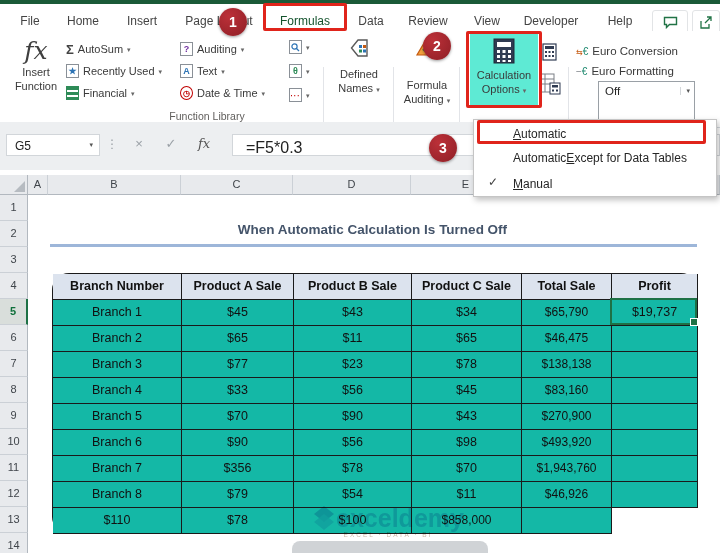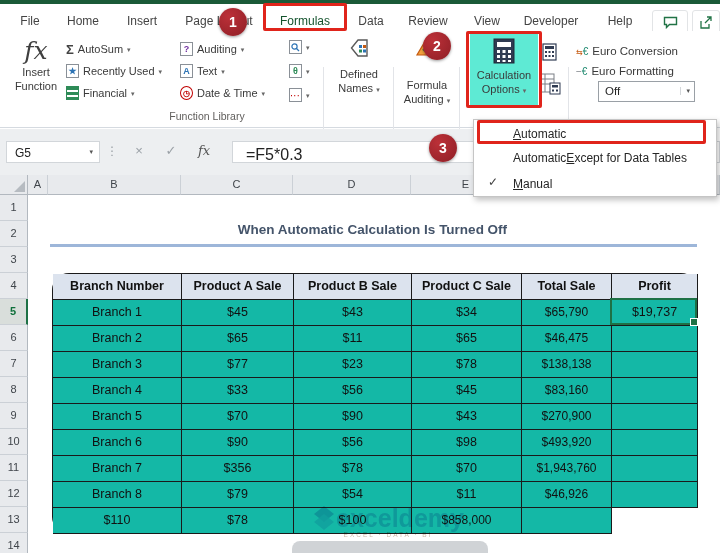--- a/index.html
+++ b/index.html
@@ -17,21 +17,21 @@
   .ribbon{left:0;top:31px;width:720px;height:96px;background:#fff;border-bottom:1px solid #D5DAE0;}
   .rlabel{font-size:11px;color:#3A3A3A;white-space:nowrap;}
   .rrow{display:flex;align-items:center;gap:4px;height:18px;}
   .chev{font-size:7px;color:#666;line-height:1;}
   .pageicon{display:inline-flex;width:13px;height:14px;border:1px solid #8A9097;background:#fff;align-items:center;justify-content:center;font-weight:bold;box-sizing:border-box;}
   .sep{width:1px;background:#E2E4E8;top:36px;height:70px;}
   .grouplabel{font-size:10.5px;color:#605E5C;transform:translateX(-50%);}
   .twoLine{font-size:11px;color:#3A3A3A;text-align:center;line-height:14px;white-space:nowrap;}
   .calcbtn{background:#5eead4;}
   
-  .fbar{left:0;top:129px;width:668px;height:48px;background:#EDEFF1;}
+  .fbar{left:0;top:122px;width:668px;height:48px;background:#EDEFF1;}
   .whitebox{background:#fff;border:1px solid #D2D6DA;box-sizing:border-box;}
   .fbtn{font-size:13px;color:#9aa0a6;transform:translateX(-50%);}
   
   .colhdr{top:175px;height:20px;background:#E8EAED;border-right:1px solid #CBD0D6;border-bottom:1px solid #B2B8BF;
           box-sizing:border-box;text-align:center;font-size:11px;color:#40454B;line-height:19px;}
   .rowhdr{left:0;width:28px;height:26px;background:#E8EAED;border-right:1px solid #B2B8BF;border-bottom:1px solid #CBD0D6;
           box-sizing:border-box;text-align:center;font-size:11px;color:#40454B;line-height:25px;}
   .rowhdr-sel{background:#D9DEDB;border-right:2px solid #1E7145;color:#0F703B;font-weight:bold;}
   .corner{left:0;top:175px;width:28px;height:20px;background:#E8EAED;border-right:1px solid #B2B8BF;border-bottom:1px solid #B2B8BF;box-sizing:border-box;}
   .corner-tri{position:absolute;right:2px;bottom:2px;width:0;height:0;border-left:11px solid transparent;border-bottom:11px solid #B6BBC1;}
@@ -226,21 +226,21 @@
     <div class="a sep" style="left:568px"></div>
 
     <div class="a rrow" style="left:576px;top:11px">
       <span style="font-size:10px;color:#1F8A70"><span style="color:#C55A11;font-size:8px">⇆</span><span>€</span></span>
       <span class="rlabel" style="font-size:11.5px">Euro Conversion</span>
     </div>
     <div class="a rrow" style="left:576px;top:31px">
       <span style="font-size:10px;color:#1F8A70"><span style="color:#7A7F85">−</span><span>€</span></span>
       <span class="rlabel" style="font-size:11.5px">Euro Formatting</span>
     </div>
-    <div class="a whitebox" style="left:598px;top:50px;width:97px;height:21px;border-color:#9AA0A6">
+    <div class="a whitebox" style="left:598px;top:50px;width:97px;height:39px;border-color:#9AA0A6">
       <span style="position:absolute;left:6px;top:3px;font-size:11.5px;color:#262626">Off</span>
       <span style="position:absolute;right:4px;top:5px;font-size:7px;color:#555;border-left:1px solid #D4D7DA;padding-left:5px">▾</span>
     </div>
 
     <div class="a grouplabel" style="left:207px;top:79px">Function Library</div>
   </div>
 
   <div class="a fbar">
     <div class="a whitebox" style="left:6px;top:12px;width:94px;height:22px">
       <span style="position:absolute;left:8px;top:4px;font-size:12px;color:#222">G5</span>

